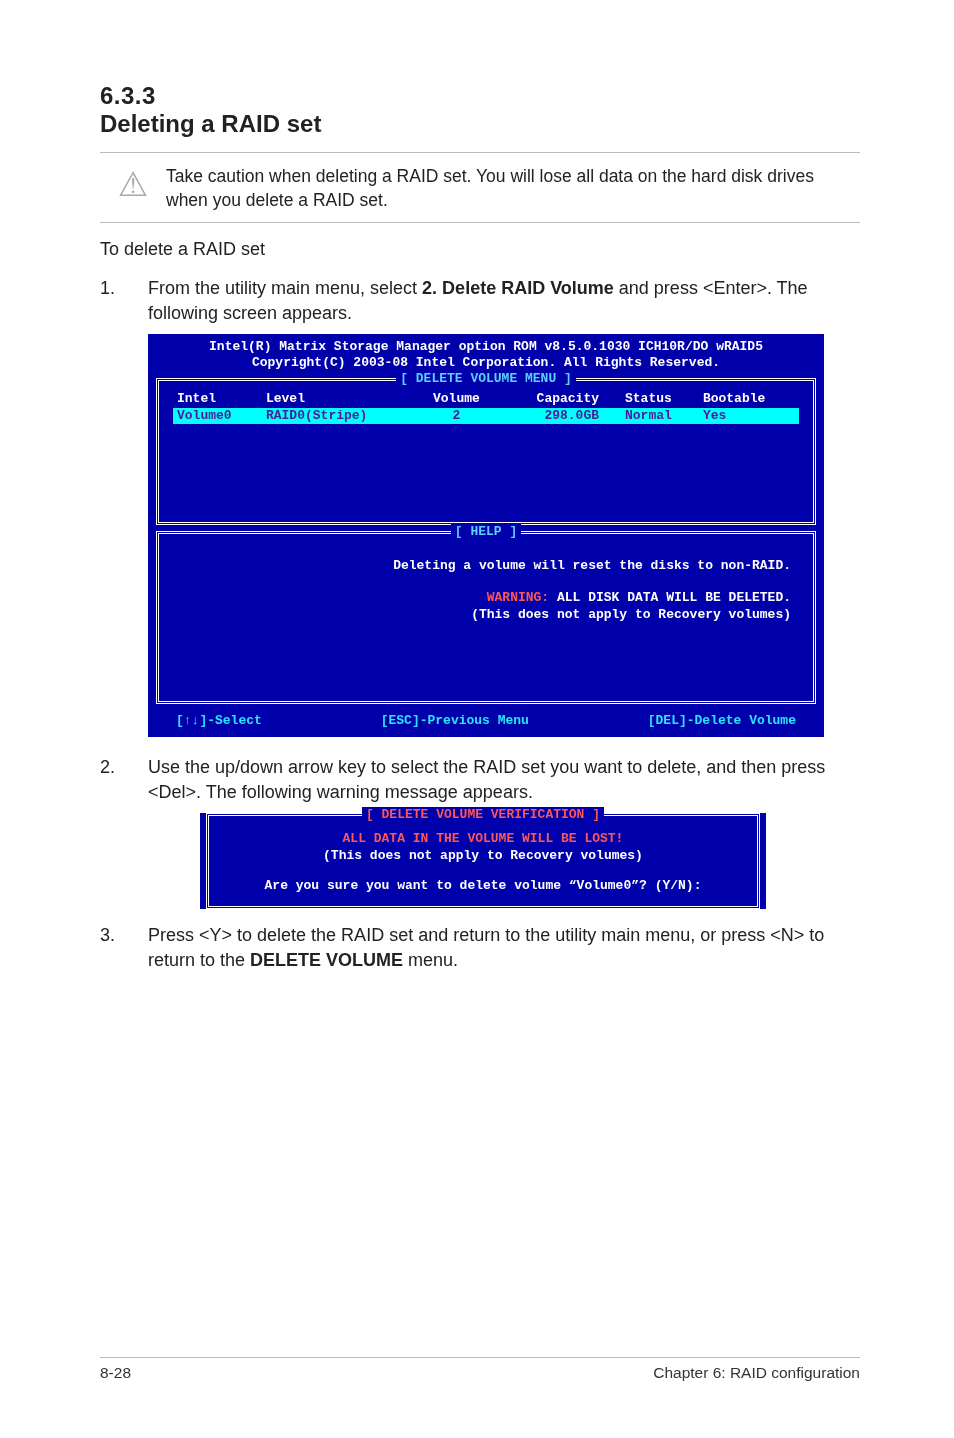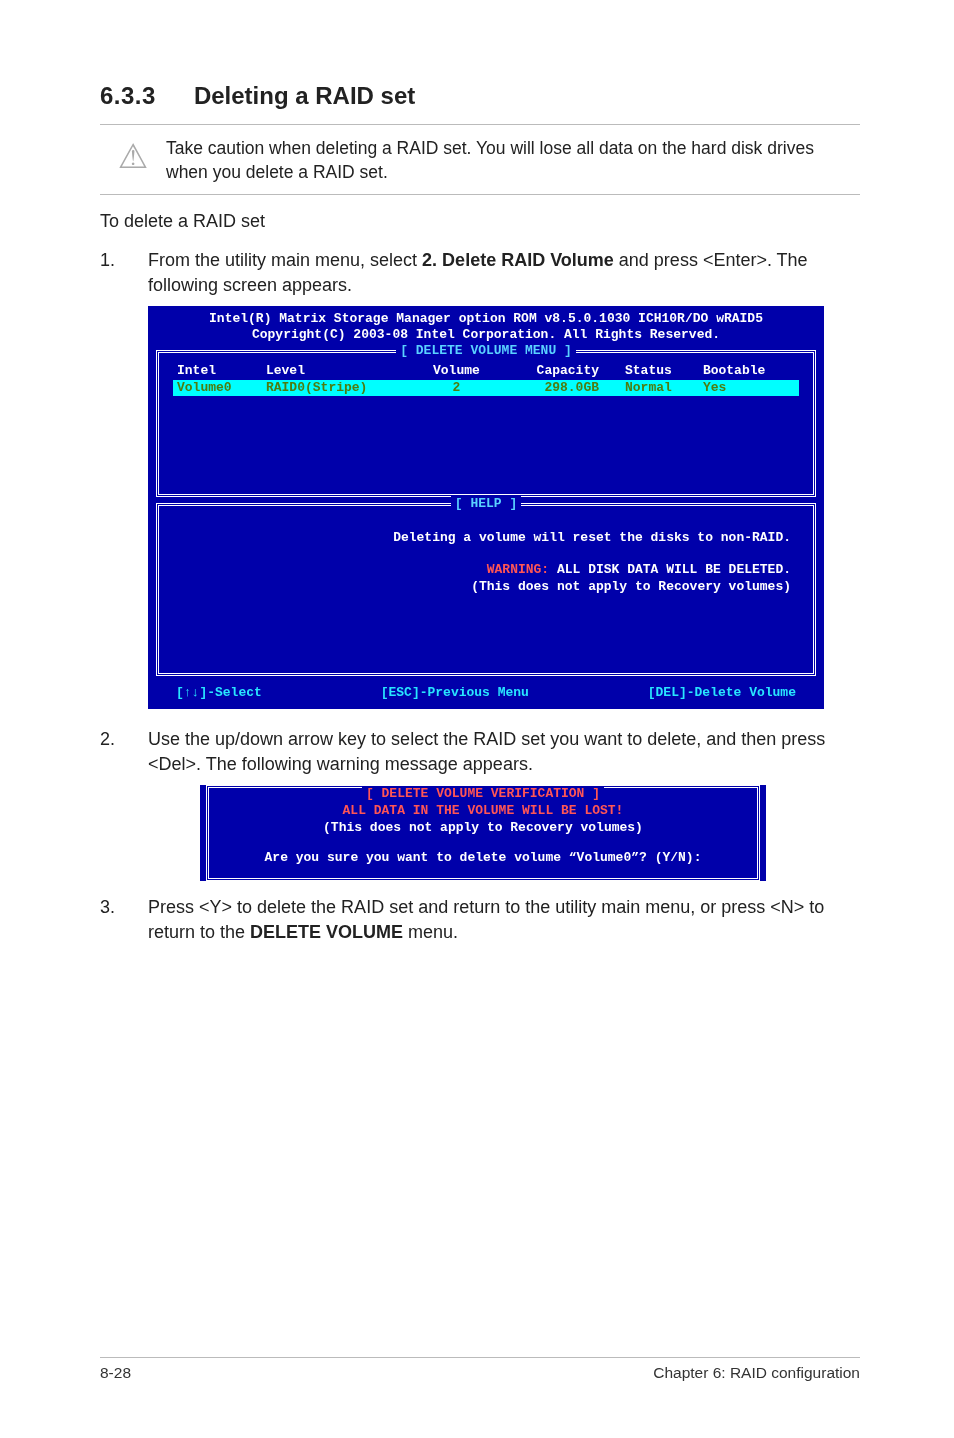--- a/index.html
+++ b/index.html
@@ -19,20 +19,21 @@
     position: relative;
   }
 
   
   .sec-heading {
     display: flex;
     align-items: baseline;
     font-weight: bold;
     font-size: 24px;
     margin: 0 0 14px 0;
+    flex-direction: column;
   }
   .sec-heading .num { margin-right: 38px; letter-spacing: .5px; }
 
   
   .callout-row {
     display: flex;
     align-items: flex-start;
     border-top: 1px solid #bbb;
     border-bottom: 1px solid #bbb;
     padding: 10px 0 10px 0;
@@ -117,21 +118,21 @@
     color: #5ad1ff;
   }
 
   .vol-table { width: 100%; border-collapse: collapse; }
   .vol-table th, .vol-table td {
     text-align: left;
     font-weight: bold;
     padding: 0 4px;
     white-space: nowrap;
   }
-  .vol-table .sel td { background: #00ffff; color: #4d7c0f; }
+  .vol-table .sel td { background: #00ffff; color: #4c1d95; }
   .vol-table th:nth-child(3), .vol-table td:nth-child(3) { text-align: center; }
   .vol-table th:nth-child(4), .vol-table td:nth-child(4) { text-align: right; padding-right: 22px;}
   .vol-spacer { height: 88px; }
 
   .help-text { text-align: right; padding: 14px 8px 8px; font-weight: bold; }
   .help-warn { color: #ff5555; }
   .help-text .l { display: block; }
   .help-spacer { height: 60px; }
 
   .bios-footer {
@@ -157,21 +158,20 @@
     margin: 6px;
     position: relative;
     padding: 14px 12px 12px;
     text-align: center;
     font-weight: bold;
   }
   .warn-caption {
     position: absolute;
     top: -10px; left: 0; right: 0;
     text-align: center;
-    margin-top: 7px;
   }
   .warn-caption span {
     background: #0000aa;
     color: #ff5555;
     padding: 0 4px;
   }
   .warn-box .lost { color: #ff5555; display: block; }
   .warn-box .rec  { display: block; margin-bottom: 12px; }
   .warn-box .q    { display: block; }
 

